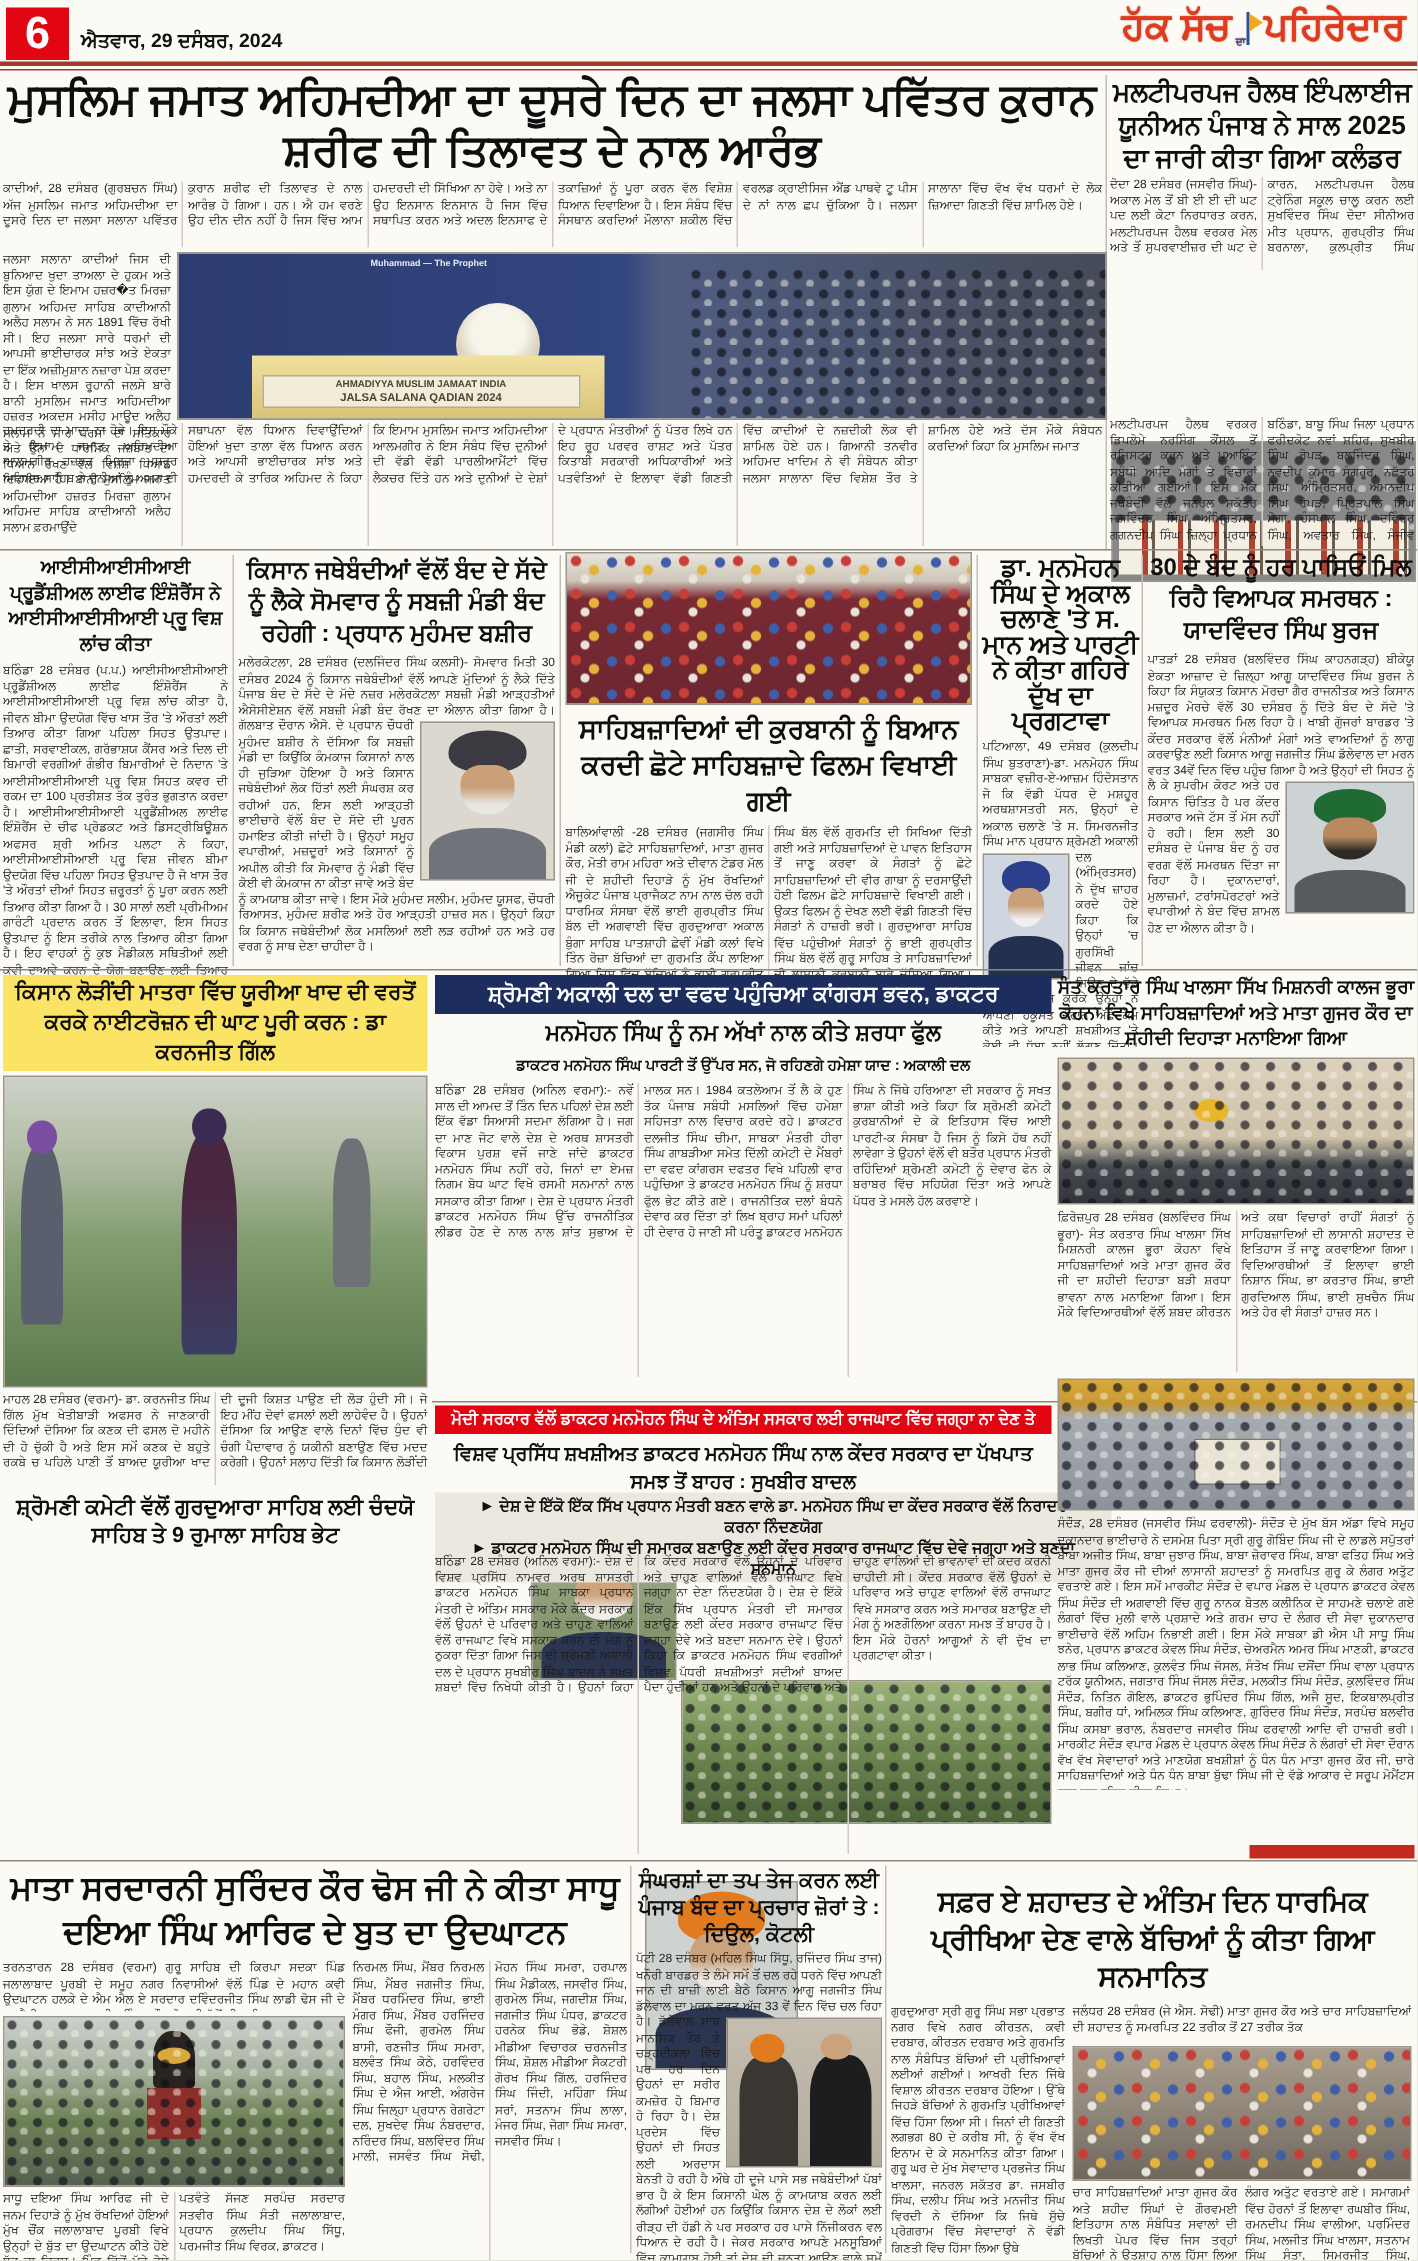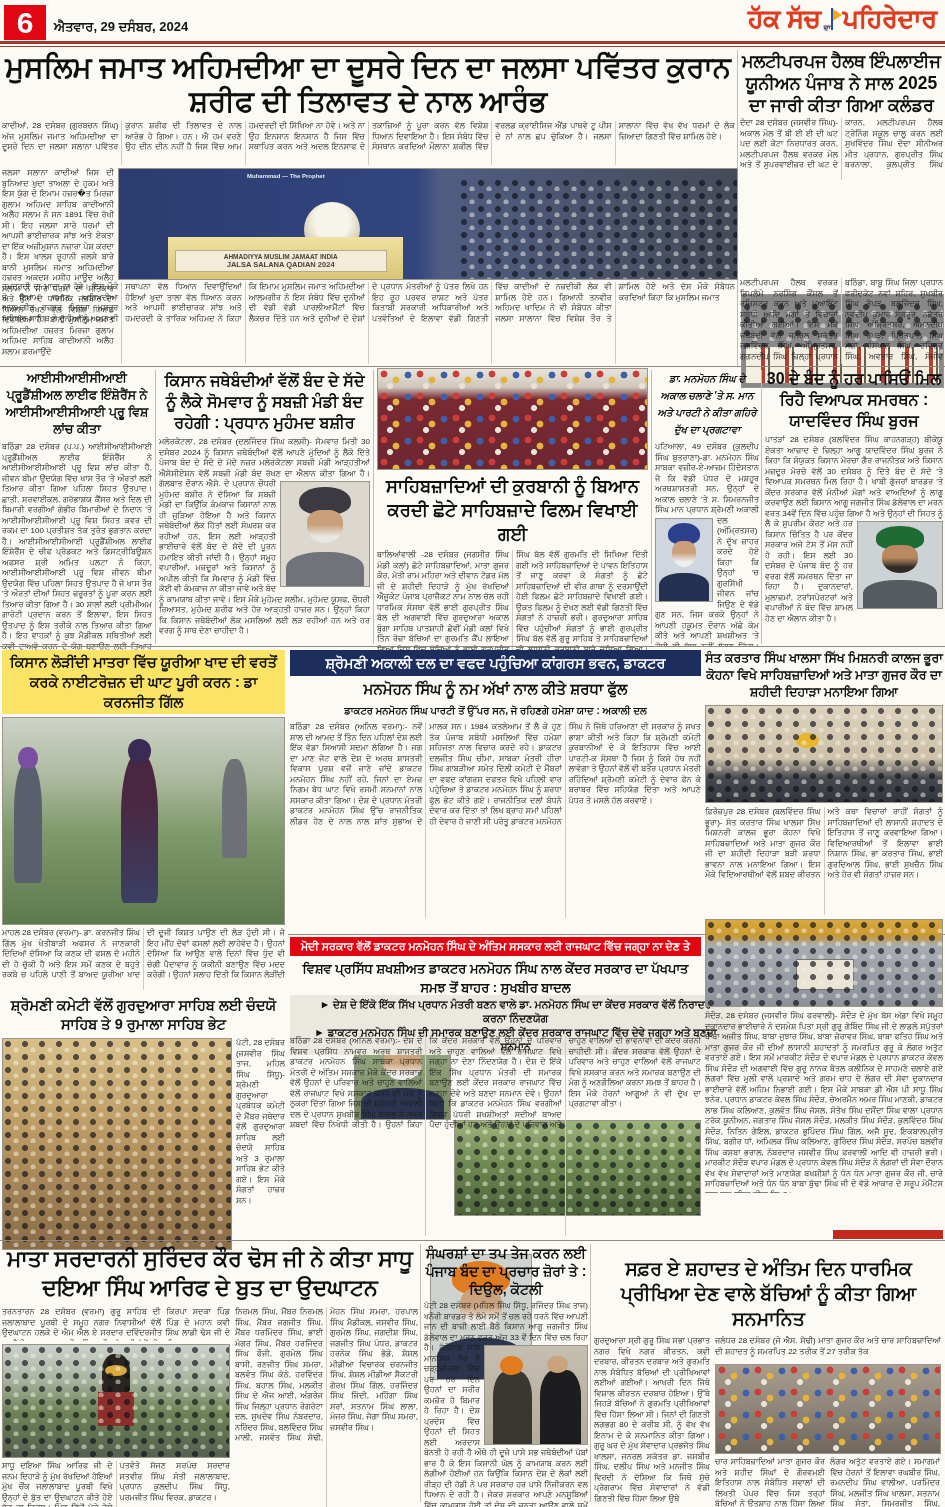--- a/index.html
+++ b/index.html
@@ -110,21 +110,21 @@
   <div class="vsep" style="left:373px;top:370px;height:274px;"></div>
 
   <div class="abs" style="left:377px;top:368px;width:271px;">
     <div class="photo kids" style="width:269px;height:100px;background:linear-gradient(#e8e4dc 0%,#cfc7ba 18%,#7a2a33 30%,#6d2630 100%);"></div>
     <div class="hd" style="font-size:18px;line-height:24px;margin-top:4px;">ਸਾਹਿਬਜ਼ਾਦਿਆਂ ਦੀ ਕੁਰਬਾਨੀ ਨੂੰ ਬਿਆਨ ਕਰਦੀ ਛੋਟੇ ਸਾਹਿਬਜ਼ਾਦੇ ਫਿਲਮ ਵਿਖਾਈ ਗਈ</div>
     <div class="bt c2" style="margin-top:4px;height:112px;">ਬਾਲਿਆਂਵਾਲੀ -28 ਦਸੰਬਰ (ਜਗਸੀਰ ਸਿੰਘ ਮੰਡੀ ਕਲਾਂ) ਛੋਟੇ ਸਾਹਿਬਜ਼ਾਦਿਆਂ, ਮਾਤਾ ਗੁਜਰ ਕੌਰ, ਮੋਤੀ ਰਾਮ ਮਹਿਰਾ ਅਤੇ ਦੀਵਾਨ ਟੋਡਰ ਮੱਲ ਜੀ ਦੇ ਸ਼ਹੀਦੀ ਦਿਹਾੜੇ ਨੂੰ ਮੁੱਖ ਰੱਖਦਿਆਂ ਐਜੂਕੇਟ ਪੰਜਾਬ ਪ੍ਰਾਜੈਕਟ ਨਾਮ ਨਾਲ ਚੱਲ ਰਹੀ ਧਾਰਮਿਕ ਸੰਸਥਾ ਵੱਲੋਂ ਭਾਈ ਗੁਰਪ੍ਰੀਤ ਸਿੰਘ ਬੱਲ ਦੀ ਅਗਵਾਈ ਵਿੱਚ ਗੁਰਦੁਆਰਾ ਅਕਾਲ ਬੁੰਗਾ ਸਾਹਿਬ ਪਾਤਸ਼ਾਹੀ ਛੇਵੀਂ ਮੰਡੀ ਕਲਾਂ ਵਿਖੇ ਤਿੰਨ ਰੋਜ਼ਾ ਬੱਚਿਆਂ ਦਾ ਗੁਰਮਤਿ ਕੈਂਪ ਲਾਇਆ ਗਿਆ ਜਿਸ ਵਿੱਚ ਬੱਚਿਆਂ ਨੂੰ ਭਾਈ ਗੁਰਪ੍ਰੀਤ ਸਿੰਘ ਬੱਲ ਵੱਲੋਂ ਗੁਰਮਤਿ ਦੀ ਸਿਖਿਆ ਦਿੱਤੀ ਗਈ ਅਤੇ ਸਾਹਿਬਜ਼ਾਦਿਆਂ ਦੇ ਪਾਵਨ ਇਤਿਹਾਸ ਤੋਂ ਜਾਣੂ ਕਰਵਾ ਕੇ ਸੰਗਤਾਂ ਨੂੰ ਛੋਟੇ ਸਾਹਿਬਜ਼ਾਦਿਆਂ ਦੀ ਵੀਰ ਗਾਥਾ ਨੂੰ ਦਰਸਾਉਂਦੀ ਹੋਈ ਫਿਲਮ ਛੋਟੇ ਸਾਹਿਬਜ਼ਾਦੇ ਵਿਖਾਈ ਗਈ। ਉਕਤ ਫਿਲਮ ਨੂੰ ਦੇਖਣ ਲਈ ਵੱਡੀ ਗਿਣਤੀ ਵਿੱਚ ਸੰਗਤਾਂ ਨੇ ਹਾਜ਼ਰੀ ਭਰੀ। ਗੁਰਦੁਆਰਾ ਸਾਹਿਬ ਵਿੱਚ ਪਹੁੰਚੀਆਂ ਸੰਗਤਾਂ ਨੂੰ ਭਾਈ ਗੁਰਪ੍ਰੀਤ ਸਿੰਘ ਬੱਲ ਵੱਲੋਂ ਗੁਰੂ ਸਾਹਿਬ ਤੇ ਸਾਹਿਬਜ਼ਾਦਿਆਂ ਦੀ ਲਾਸਾਨੀ ਕੁਰਬਾਨੀ ਬਾਰੇ ਦੱਸਿਆ ਗਿਆ। ਇਸ ਮੌਕੇ ਗੁਰਦੁਆਰਾ ਅਕਾਲ ਬੁੰਗਾ ਸਾਹਿਬ ਪਾਤਸ਼ਾਹੀ ਛੇਵੀਂ ਦੇ ਹੈਡ ਗ੍ਰੰਥੀ ਭਾਈ ਇਕਬਾਲ ਸਿੰਘ, ਗ੍ਰੰਥੀ ਕਰਨੈਲ ਸਿੰਘ, ਭੋਲਾ ਸਿੰਘ ਸਰਾਂ, ਸੇਵਾਦਾਰ ਲਾਲੀ ਸਿੰਘ ਆਦੀ ਤੋਂ ਇਲਾਵਾ ਵੱਡੀ ਗਿਣਤੀ ਵਿੱਚ ਸੰਗਤਾਂ ਹਾਜ਼ਰ ਸਨ।</div>
   </div>
   <div class="vsep" style="left:651px;top:370px;height:274px;"></div>
 
   <div class="abs" style="left:655px;top:370px;width:104px;">
-    <div class="hd" style="font-size:10px;line-height:17px;font-style:italic;">ਡਾ. ਮਨਮੋਹਨ ਸਿੰਘ ਦੇ ਅਕਾਲ ਚਲਾਣੇ 'ਤੇ ਸ. ਮਾਨ ਅਤੇ ਪਾਰਟੀ ਨੇ ਕੀਤਾ ਗਹਿਰੇ ਦੁੱਖ ਦਾ ਪ੍ਰਗਟਾਵਾ</div>
+    <div class="hd" style="font-size:17px;line-height:17px;">ਡਾ. ਮਨਮੋਹਨ ਸਿੰਘ ਦੇ ਅਕਾਲ ਚਲਾਣੇ 'ਤੇ ਸ. ਮਾਨ ਅਤੇ ਪਾਰਟੀ ਨੇ ਕੀਤਾ ਗਹਿਰੇ ਦੁੱਖ ਦਾ ਪ੍ਰਗਟਾਵਾ</div>
     <div class="bt" style="margin-top:4px;height:205px;">
       <span>ਪਟਿਆਲਾ, 49 ਦਸੰਬਰ (ਕੁਲਦੀਪ ਸਿੰਘ ਬੁਤਰਾਣਾ)-ਡਾ. ਮਨਮੋਹਨ ਸਿੰਘ ਸਾਬਕਾ ਵਜ਼ੀਰ-ਏ-ਆਜ਼ਮ ਹਿੰਦੋਸਤਾਨ ਜੋ ਕਿ ਵੱਡੀ ਪੱਧਰ ਦੇ ਮਸ਼ਹੂਰ ਅਰਥਸ਼ਾਸਤਰੀ ਸਨ, ਉਨ੍ਹਾਂ ਦੇ ਅਕਾਲ ਚਲਾਣੇ 'ਤੇ ਸ. ਸਿਮਰਨਜੀਤ ਸਿੰਘ ਮਾਨ ਪ੍ਰਧਾਨ ਸ਼੍ਰੋਮਣੀ ਅਕਾਲੀ</span>
       <span class="portrait floatL" style="width:56px;height:82px;--t:#2b3f8c;--f:#c9a07a;--b:#efefef;--c:#23304f;background:#cfd6df;">
           <span class="t"></span>
           <span class="f"></span>
           <span class="c"></span>
         </span>
       <span>ਦਲ (ਅੰਮ੍ਰਿਤਸਰ) ਨੇ ਦੁੱਖ ਜ਼ਾਹਰ ਕਰਦੇ ਹੋਏ ਕਿਹਾ ਕਿ ਉਨ੍ਹਾਂ 'ਚ ਗੁਰਸਿੱਖੀ ਜੀਵਨ ਜਾਂਚ ਜਿਉਣ ਦੇ ਵੱਡੇ ਗੁਣ ਸਨ, ਜਿਸ ਕਰਕੇ ਉਨ੍ਹਾਂ ਨੇ ਆਪਣੀ ਹਕੂਮਤ ਦੌਰਾਨ ਅੱਛੇ ਕੰਮ ਕੀਤੇ ਅਤੇ ਆਪਣੀ ਸ਼ਖਸ਼ੀਅਤ 'ਤੇ ਕੋਈ ਵੀ ਧੱਬਾ ਨਹੀਂ ਲੱਗਣ ਦਿੱਤਾ। ਅਜਿਹੀਆਂ ਸ਼ਖਸ਼ੀਅਤਾਂ ਸਦੀਆਂ ਵਿੱਚ ਪੈਦਾ ਹੁੰਦੀਆਂ ਹਨ। ਪਾਰਟੀ ਵੱਲੋਂ ਪਰਿਵਾਰ ਨਾਲ ਗਹਿਰੇ ਦੁੱਖ ਦਾ ਪ੍ਰਗਟਾਵਾ ਕੀਤਾ ਗਿਆ।</span>
     </div>
   </div>
@@ -150,24 +150,20 @@
     <div class="photo" style="width:281px;height:206px;margin-top:3px;background:linear-gradient(#cdd2c8 0%,#aebaa0 28%,#7f9a6c 55%,#5d7a4e 100%);">
       <div class="abs" style="left:42%;top:18%;width:13%;height:72%;background:linear-gradient(#4a2741 30%,#3a3f63 100%);border-radius:40% 40% 8% 8%;"></div>
       <div class="abs" style="left:44.5%;top:10%;width:8%;height:12%;background:#3a2b55;border-radius:50%;"></div>
       <div class="abs" style="left:4%;top:22%;width:10%;height:58%;background:#5a5f6e;border-radius:40% 40% 8% 8%;"></div>
       <div class="abs" style="left:5.5%;top:14%;width:7%;height:11%;background:#7a4ea0;border-radius:50%;"></div>
       <div class="abs" style="left:78%;top:20%;width:9%;height:48%;background:#6e7276;border-radius:40% 40% 8% 8%;"></div>
     </div>
     <div class="bt c2" style="margin-top:3px;height:62px;">ਮਾਹਲ 28 ਦਸੰਬਰ (ਵਰਮਾ)- ਡਾ. ਕਰਨਜੀਤ ਸਿੰਘ ਗਿੱਲ ਮੁੱਖ ਖੇਤੀਬਾੜੀ ਅਫਸਰ ਨੇ ਜਾਣਕਾਰੀ ਦਿੰਦਿਆਂ ਦੱਸਿਆ ਕਿ ਕਣਕ ਦੀ ਫਸਲ ਦੋ ਮਹੀਨੇ ਦੀ ਹੋ ਚੁੱਕੀ ਹੈ ਅਤੇ ਇਸ ਸਮੇਂ ਕਣਕ ਦੇ ਬਹੁਤੇ ਰਕਬੇ ਚ ਪਹਿਲੇ ਪਾਣੀ ਤੋਂ ਬਾਅਦ ਯੂਰੀਆ ਖਾਦ ਦੀ ਦੂਜੀ ਕਿਸ਼ਤ ਪਾਉਣ ਦੀ ਲੋੜ ਹੁੰਦੀ ਸੀ। ਜੋ ਇਹ ਮੀਂਹ ਦੋਵਾਂ ਫਸਲਾਂ ਲਈ ਲਾਹੇਵੰਦ ਹੈ। ਉਹਨਾਂ ਦੱਸਿਆ ਕਿ ਆਉਣ ਵਾਲੇ ਦਿਨਾਂ ਵਿੱਚ ਧੁੰਦ ਵੀ ਚੰਗੀ ਪੈਦਾਵਾਰ ਨੂੰ ਯਕੀਨੀ ਬਣਾਉਣ ਵਿੱਚ ਮਦਦ ਕਰੇਗੀ। ਉਹਨਾਂ ਸਲਾਹ ਦਿੱਤੀ ਕਿ ਕਿਸਾਨ ਲੋੜੀਂਦੀ ਮਾਤਰਾ ਵਿੱਚ ਯੂਰੀਆ ਖਾਦ ਦੀ ਵਰਤੋਂ ਕਰਕੇ ਨਾਈਟਰੋਜ਼ਨ ਦੀ ਘਾਟ ਪੂਰੀ ਕਰਨ ਅਤੇ ਮੈਗਨੀਜ਼ ਅਤੇ ਜਿੰਕ ਤੱਤਾਂ ਦੀ ਸਪਰੇ ਕਰਨ।</div>
     <div class="bt" style="margin-top:2px;height:0;overflow:hidden;">ਵਾਧੀ ਹੋਈ ਨਮੀ ਫਸਲਾਂ ਲਈ ਲਾਹੇਵੰਦ ਹੈ। ਇਸ ਸਮੇਂ ਸਰ੍ਹੋਂ ਦੀ ਫਸਲ ਦੋ ਮਹੀਨੇ ਦੀ ਹੋਈ ਹੈ ਅਤੇ ਇਸ ਸਮੇਂ ਕਣਕ ਦੇ ਬਹੁਤੇ ਰਕਬੇ ਚ ਪਹਿਲੇ ਜਿਵਾਣੇ ਦੀ ਲੋੜ ਹੁੰਦੀ ਸੀ। ਜੋ ਇਹ ਮੀਂਹ ਦੋਵਾਂ ਫਸਲਾਂ ਲਈ ਲਾਹੇਵੰਦ ਹੈ। ਉਹਨਾਂ ਦੱਸਿਆ ਕਿ ਆਉਣ ਵਾਲੇ ਦਿਨਾਂ ਵਿੱਚ ਧੁੰਦ ਵੀ ਚੰਗੀ ਪੈਦਾਵਾਰ ਨੂੰ ਯਕੀਨੀ ਬਣਾਉਣ ਵਿੱਚ ਮਦਦ ਕਰੇਗੀ। ਉਹਨਾਂ ਸਲਾਹ ਦਿੱਤੀ ਕਿ ਕਿਸਾਨ ਲੋੜੀਂਦੀ ਮਾਤਰਾ ਵਿੱਚ ਯੂਰੀਆ ਖਾਦ ਦੀ ਵਰਤੋਂ ਕਰਕੇ ਨਾਈਟਰੋਜ਼ਨ ਦੀ ਘਾਟ ਪੂਰੀ ਕਰਨ ਅਤੇ ਮੈਗਨੀਜ਼ ਅਤੇ ਜਿੰਕ ਤੱਤਾਂ ਦੀ ਸਪਰੇ ਕਰਨ।</div>
     <div class="hd" style="font-size:14.5px;line-height:19px;margin-top:4px;">ਸ਼੍ਰੋਮਣੀ ਕਮੇਟੀ ਵੱਲੋਂ ਗੁਰਦੁਆਰਾ ਸਾਹਿਬ ਲਈ ਚੰਦਯੋ ਸਾਹਿਬ ਤੇ 9 ਰੁਮਾਲਾ ਸਾਹਿਬ ਭੇਟ</div>
-    <div style="display:flex;gap:4px;margin-top:4px;">
-      <div class="photo dots" style="width:228px;height:210px;flex:none;background:linear-gradient(#d9c08a 0%,#bf9d66 40%,#8a6b45 100%);"></div>
-      <div class="bt" style="width:49px;height:210px;">ਪੱਟੀ, 28 ਦਸੰਬਰ (ਜਸਵੀਰ ਸਿੰਘ ਤਾਜ, ਮਹਿਲ ਸਿੰਘ ਸਿੱਧੂ)- ਸ਼੍ਰੋਮਣੀ ਗੁਰਦੁਆਰਾ ਪ੍ਰਬੰਧਕ ਕਮੇਟੀ ਦੇ ਮੈਂਬਰ ਜਥੇਦਾਰ ਵੱਲੋਂ ਗੁਰਦੁਆਰਾ ਸਾਹਿਬ ਲਈ ਚੰਦਯੋ ਸਾਹਿਬ ਅਤੇ 3 ਰੁਮਾਲਾ ਸਾਹਿਬ ਭੇਟ ਕੀਤੇ ਗਏ। ਇਸ ਮੌਕੇ ਸੰਗਤਾਂ ਹਾਜ਼ਰ ਸਨ।</div>
-    </div>
   </div>
 
   <div class="abs" style="left:290px;top:650px;width:411px;">
     <div class="navybar" style="font-size:14.5px;line-height:26px;height:26px;overflow:hidden;">ਸ਼੍ਰੋਮਣੀ ਅਕਾਲੀ ਦਲ ਦਾ ਵਫਦ ਪਹੁੰਚਿਆ ਕਾਂਗਰਸ ਭਵਨ, ਡਾਕਟਰ</div>
     <div class="hd" style="font-size:15px;line-height:25px;">ਮਨਮੋਹਨ ਸਿੰਘ ਨੂੰ ਨਮ ਅੱਖਾਂ ਨਾਲ ਕੀਤੇ ਸ਼ਰਧਾ ਫੁੱਲ</div>
     <div class="hd" style="font-size:10px;line-height:15px;margin-top:2px;">ਡਾਕਟਰ ਮਨਮੋਹਨ ਸਿੰਘ ਪਾਰਟੀ ਤੋਂ ਉੱਪਰ ਸਨ, ਜੋ ਰਹਿਣਗੇ ਹਮੇਸ਼ਾ ਯਾਦ : ਅਕਾਲੀ ਦਲ</div>
     <div class="bt c3" style="margin-top:4px;height:196px;">ਬਠਿੰਡਾ 28 ਦਸੰਬਰ (ਅਨਿਲ ਵਰਮਾ):- ਨਵੇਂ ਸਾਲ ਦੀ ਆਮਦ ਤੋਂ ਤਿੰਨ ਦਿਨ ਪਹਿਲਾਂ ਦੇਸ਼ ਲਈ ਇੱਕ ਵੱਡਾ ਸਿਆਸੀ ਸਦਮਾ ਲੱਗਿਆ ਹੈ। ਜਗ ਦਾ ਮਾਣ ਜੋਟ ਵਾਲੇ ਦੇਸ਼ ਦੇ ਅਰਥ ਸ਼ਾਸਤਰੀ ਵਿਕਾਸ ਪੁਰਸ਼ ਵਜੋਂ ਜਾਣੇ ਜਾਂਦੇ ਡਾਕਟਰ ਮਨਮੋਹਨ ਸਿੰਘ ਨਹੀਂ ਰਹੇ, ਜਿਨਾਂ ਦਾ ਏਮਜ਼ ਨਿਗਮ ਬੋਧ ਘਾਟ ਵਿਖੇ ਰਸਮੀ ਸਨਮਾਨਾਂ ਨਾਲ ਸਸਕਾਰ ਕੀਤਾ ਗਿਆ। ਦੇਸ਼ ਦੇ ਪ੍ਰਧਾਨ ਮੰਤਰੀ ਡਾਕਟਰ ਮਨਮੋਹਨ ਸਿੰਘ ਉੱਚ ਰਾਜਨੀਤਿਕ ਲੀਡਰ ਹੋਣ ਦੇ ਨਾਲ ਨਾਲ ਸ਼ਾਂਤ ਸੁਭਾਅ ਦੇ ਮਾਲਕ ਸਨ। 1984 ਕਤਲੇਆਮ ਤੋਂ ਲੈ ਕੇ ਹੁਣ ਤੱਕ ਪੰਜਾਬ ਸਬੰਧੀ ਮਸਲਿਆਂ ਵਿੱਚ ਹਮੇਸ਼ਾ ਸਹਿਜਤਾ ਨਾਲ ਵਿਚਾਰ ਕਰਦੇ ਰਹੇ। ਡਾਕਟਰ ਦਲਜੀਤ ਸਿੰਘ ਚੀਮਾ, ਸਾਬਕਾ ਮੰਤਰੀ ਹੀਰਾ ਸਿੰਘ ਗਾਬੜੀਆ ਸਮੇਤ ਦਿੱਲੀ ਕਮੇਟੀ ਦੇ ਮੈਂਬਰਾਂ ਦਾ ਵਫਦ ਕਾਂਗਰਸ ਦਫਤਰ ਵਿਖੇ ਪਹਿਲੀ ਵਾਰ ਪਹੁੰਚਿਆ ਤੇ ਡਾਕਟਰ ਮਨਮੋਹਨ ਸਿੰਘ ਨੂੰ ਸ਼ਰਧਾ ਫੁੱਲ ਭੇਟ ਕੀਤੇ ਗਏ। ਰਾਜਨੀਤਿਕ ਦਲਾਂ ਬੰਧਨੋ ਦੇਵਾਰ ਕਰ ਦਿੱਤਾ ਤਾਂ ਲਿਖ ਬ੍ਰਾਹ ਸਮਾਂ ਪਹਿਲਾਂ ਹੀ ਦੇਵਾਰ ਹੋ ਜਾਣੀ ਸੀ ਪਰੰਤੂ ਡਾਕਟਰ ਮਨਮੋਹਨ ਸਿੰਘ ਨੇ ਜਿੱਥੇ ਹਰਿਆਣਾ ਦੀ ਸਰਕਾਰ ਨੂੰ ਸਖਤ ਭਾਸ਼ਾ ਕੀਤੀ ਅਤੇ ਕਿਹਾ ਕਿ ਸ਼੍ਰੋਮਣੀ ਕਮੇਟੀ ਕੁਰਬਾਨੀਆਂ ਦੇ ਕੇ ਇਤਿਹਾਸ ਵਿੱਚ ਆਈ ਪਾਰਟੀ-ਕ ਸੰਸਥਾ ਹੈ ਜਿਸ ਨੂੰ ਕਿਸੇ ਹੱਥ ਨਹੀਂ ਲਾਵੇਗਾ ਤੇ ਉਹਨਾਂ ਵੱਲੋਂ ਵੀ ਬਤੌਰ ਪ੍ਰਧਾਨ ਮੰਤਰੀ ਰਹਿੰਦਿਆਂ ਸ਼੍ਰੋਮਣੀ ਕਮੇਟੀ ਨੂੰ ਦੇਵਾਰ ਫੋਨ ਕੇ ਬਰਾਬਰ ਵਿੱਚ ਸਹਿਯੋਗ ਦਿੱਤਾ ਅਤੇ ਆਪਣੇ ਪੱਧਰ ਤੇ ਮਸਲੇ ਹੱਲ ਕਰਵਾਏ।</div>
     <div class="portrait abs" style="left:64px;top:106px;width:95px;height:94px;--t:#7ea0c8;--f:#cda57d;--b:#efeee9;--c:#2c3550;background:linear-gradient(#9fb08e,#77885f);">
         <span class="t"></span>
         <span class="f"></span>

